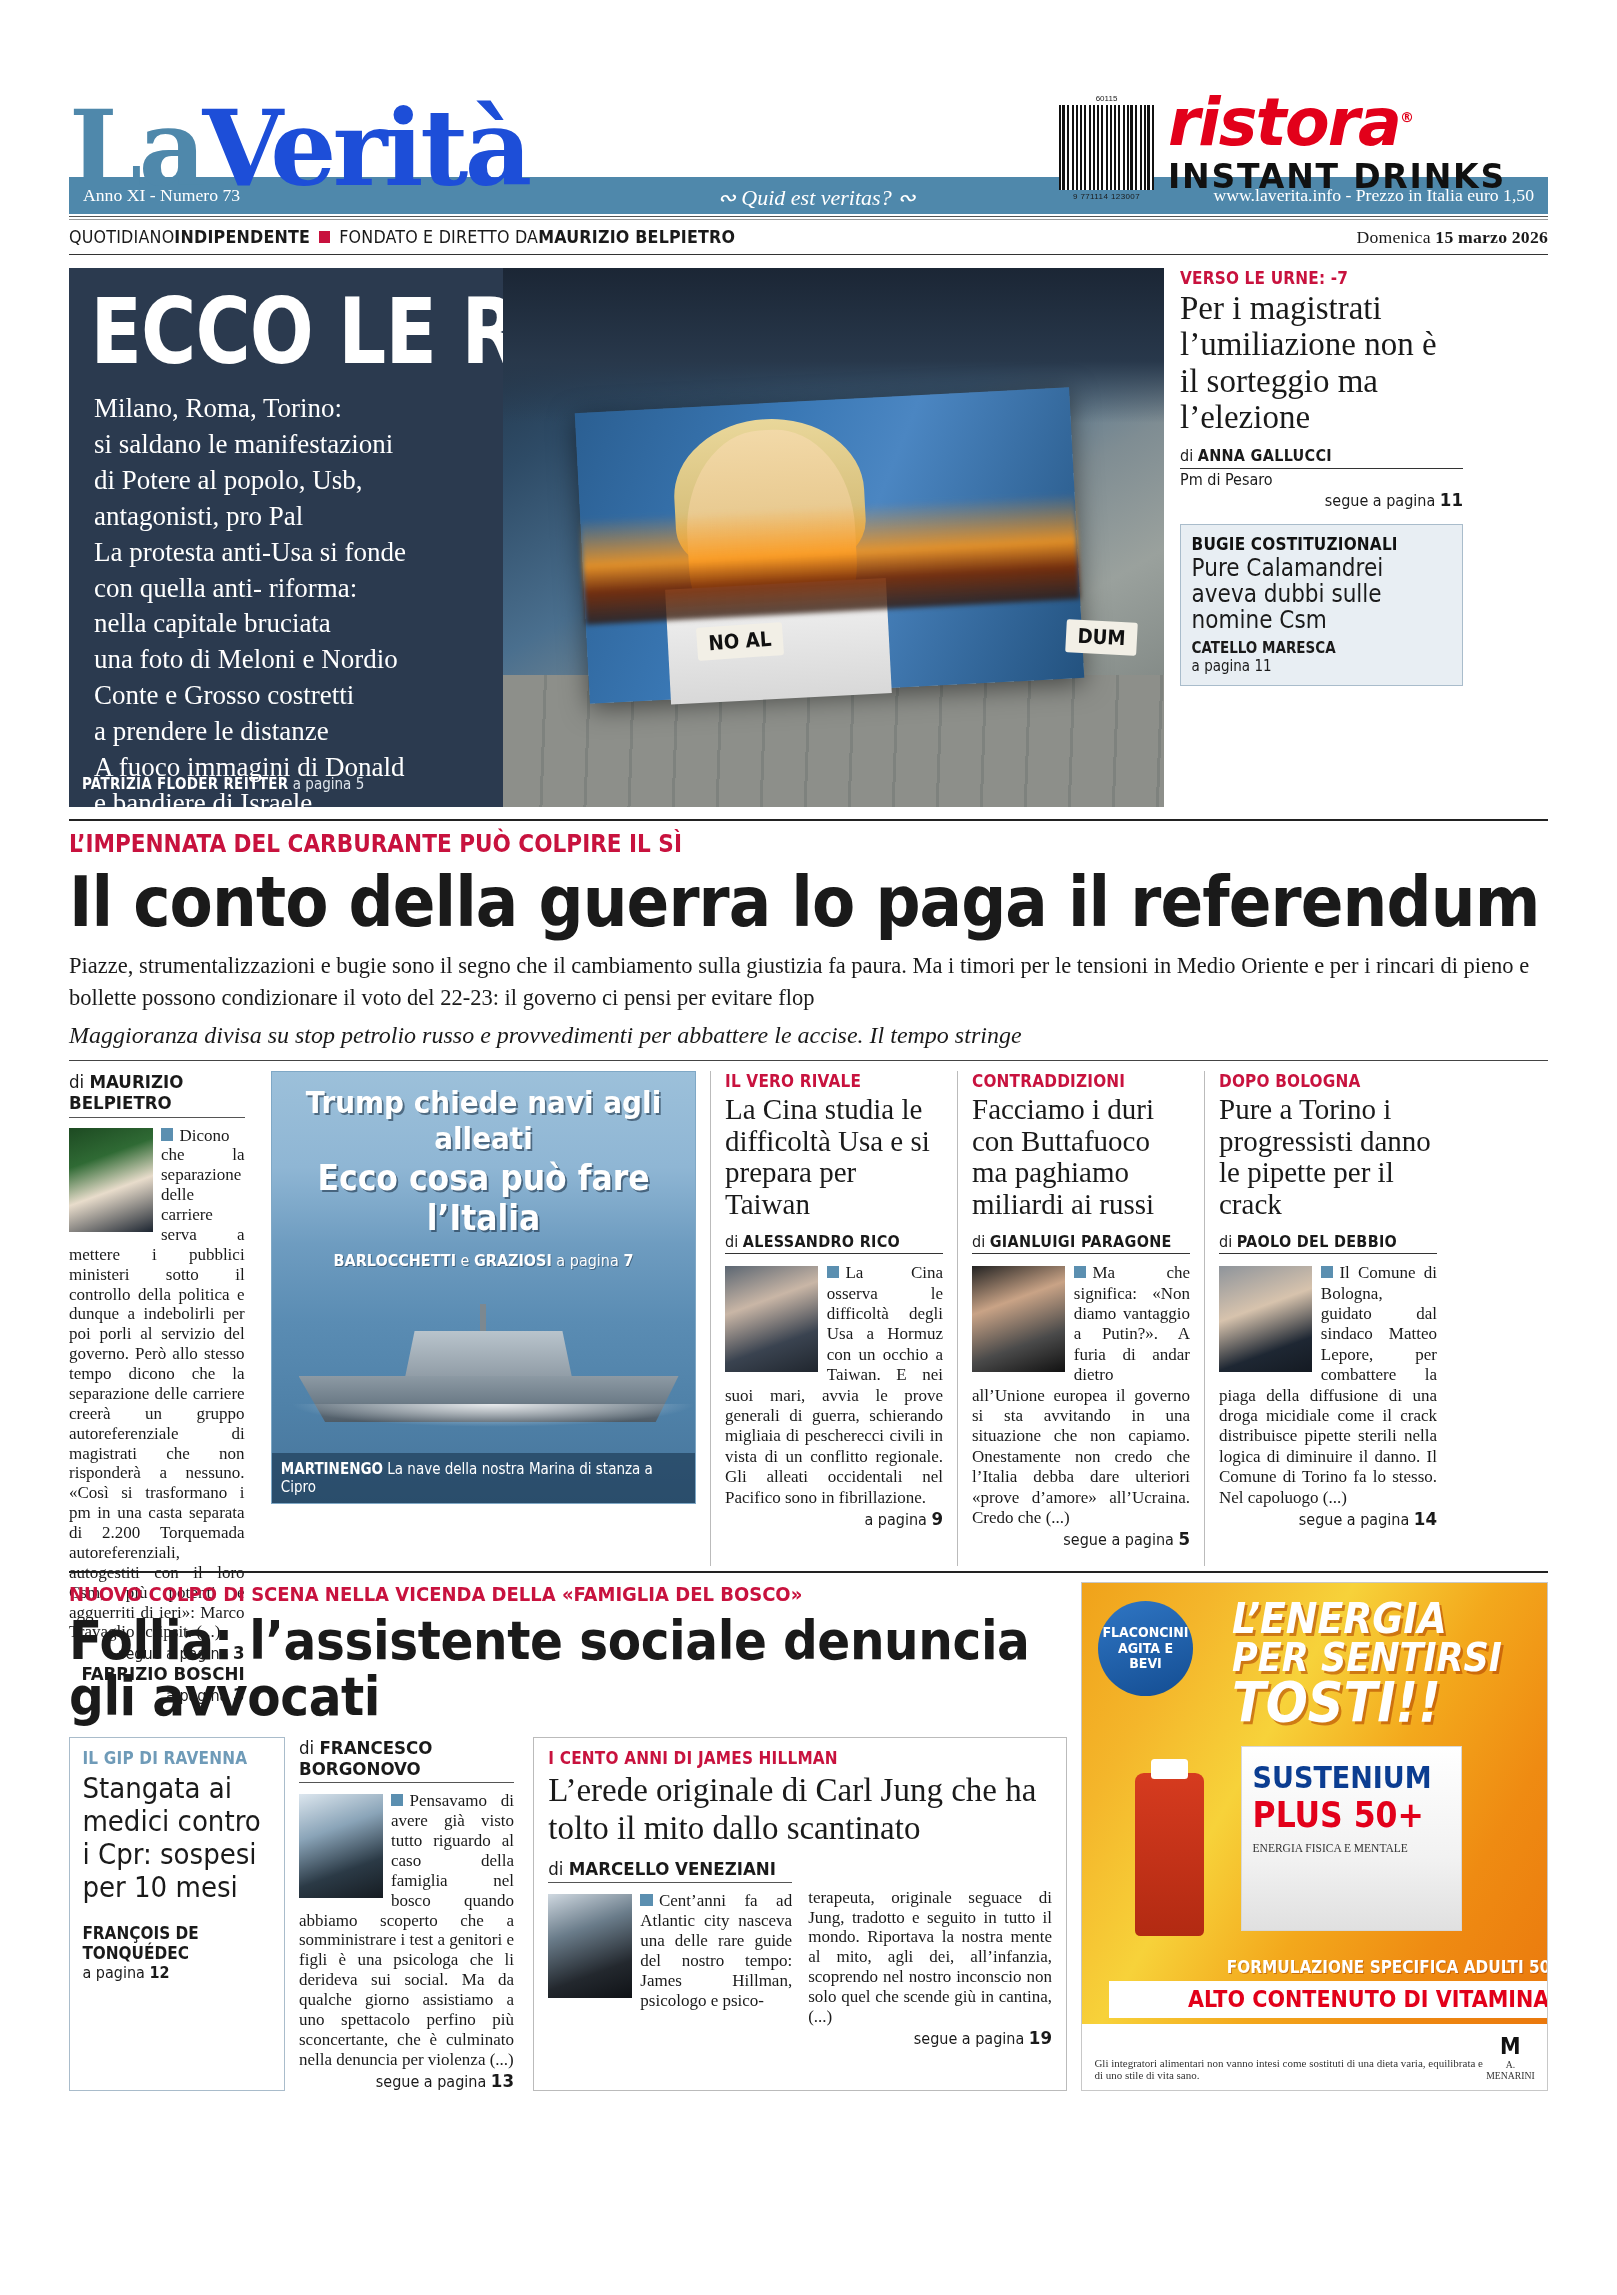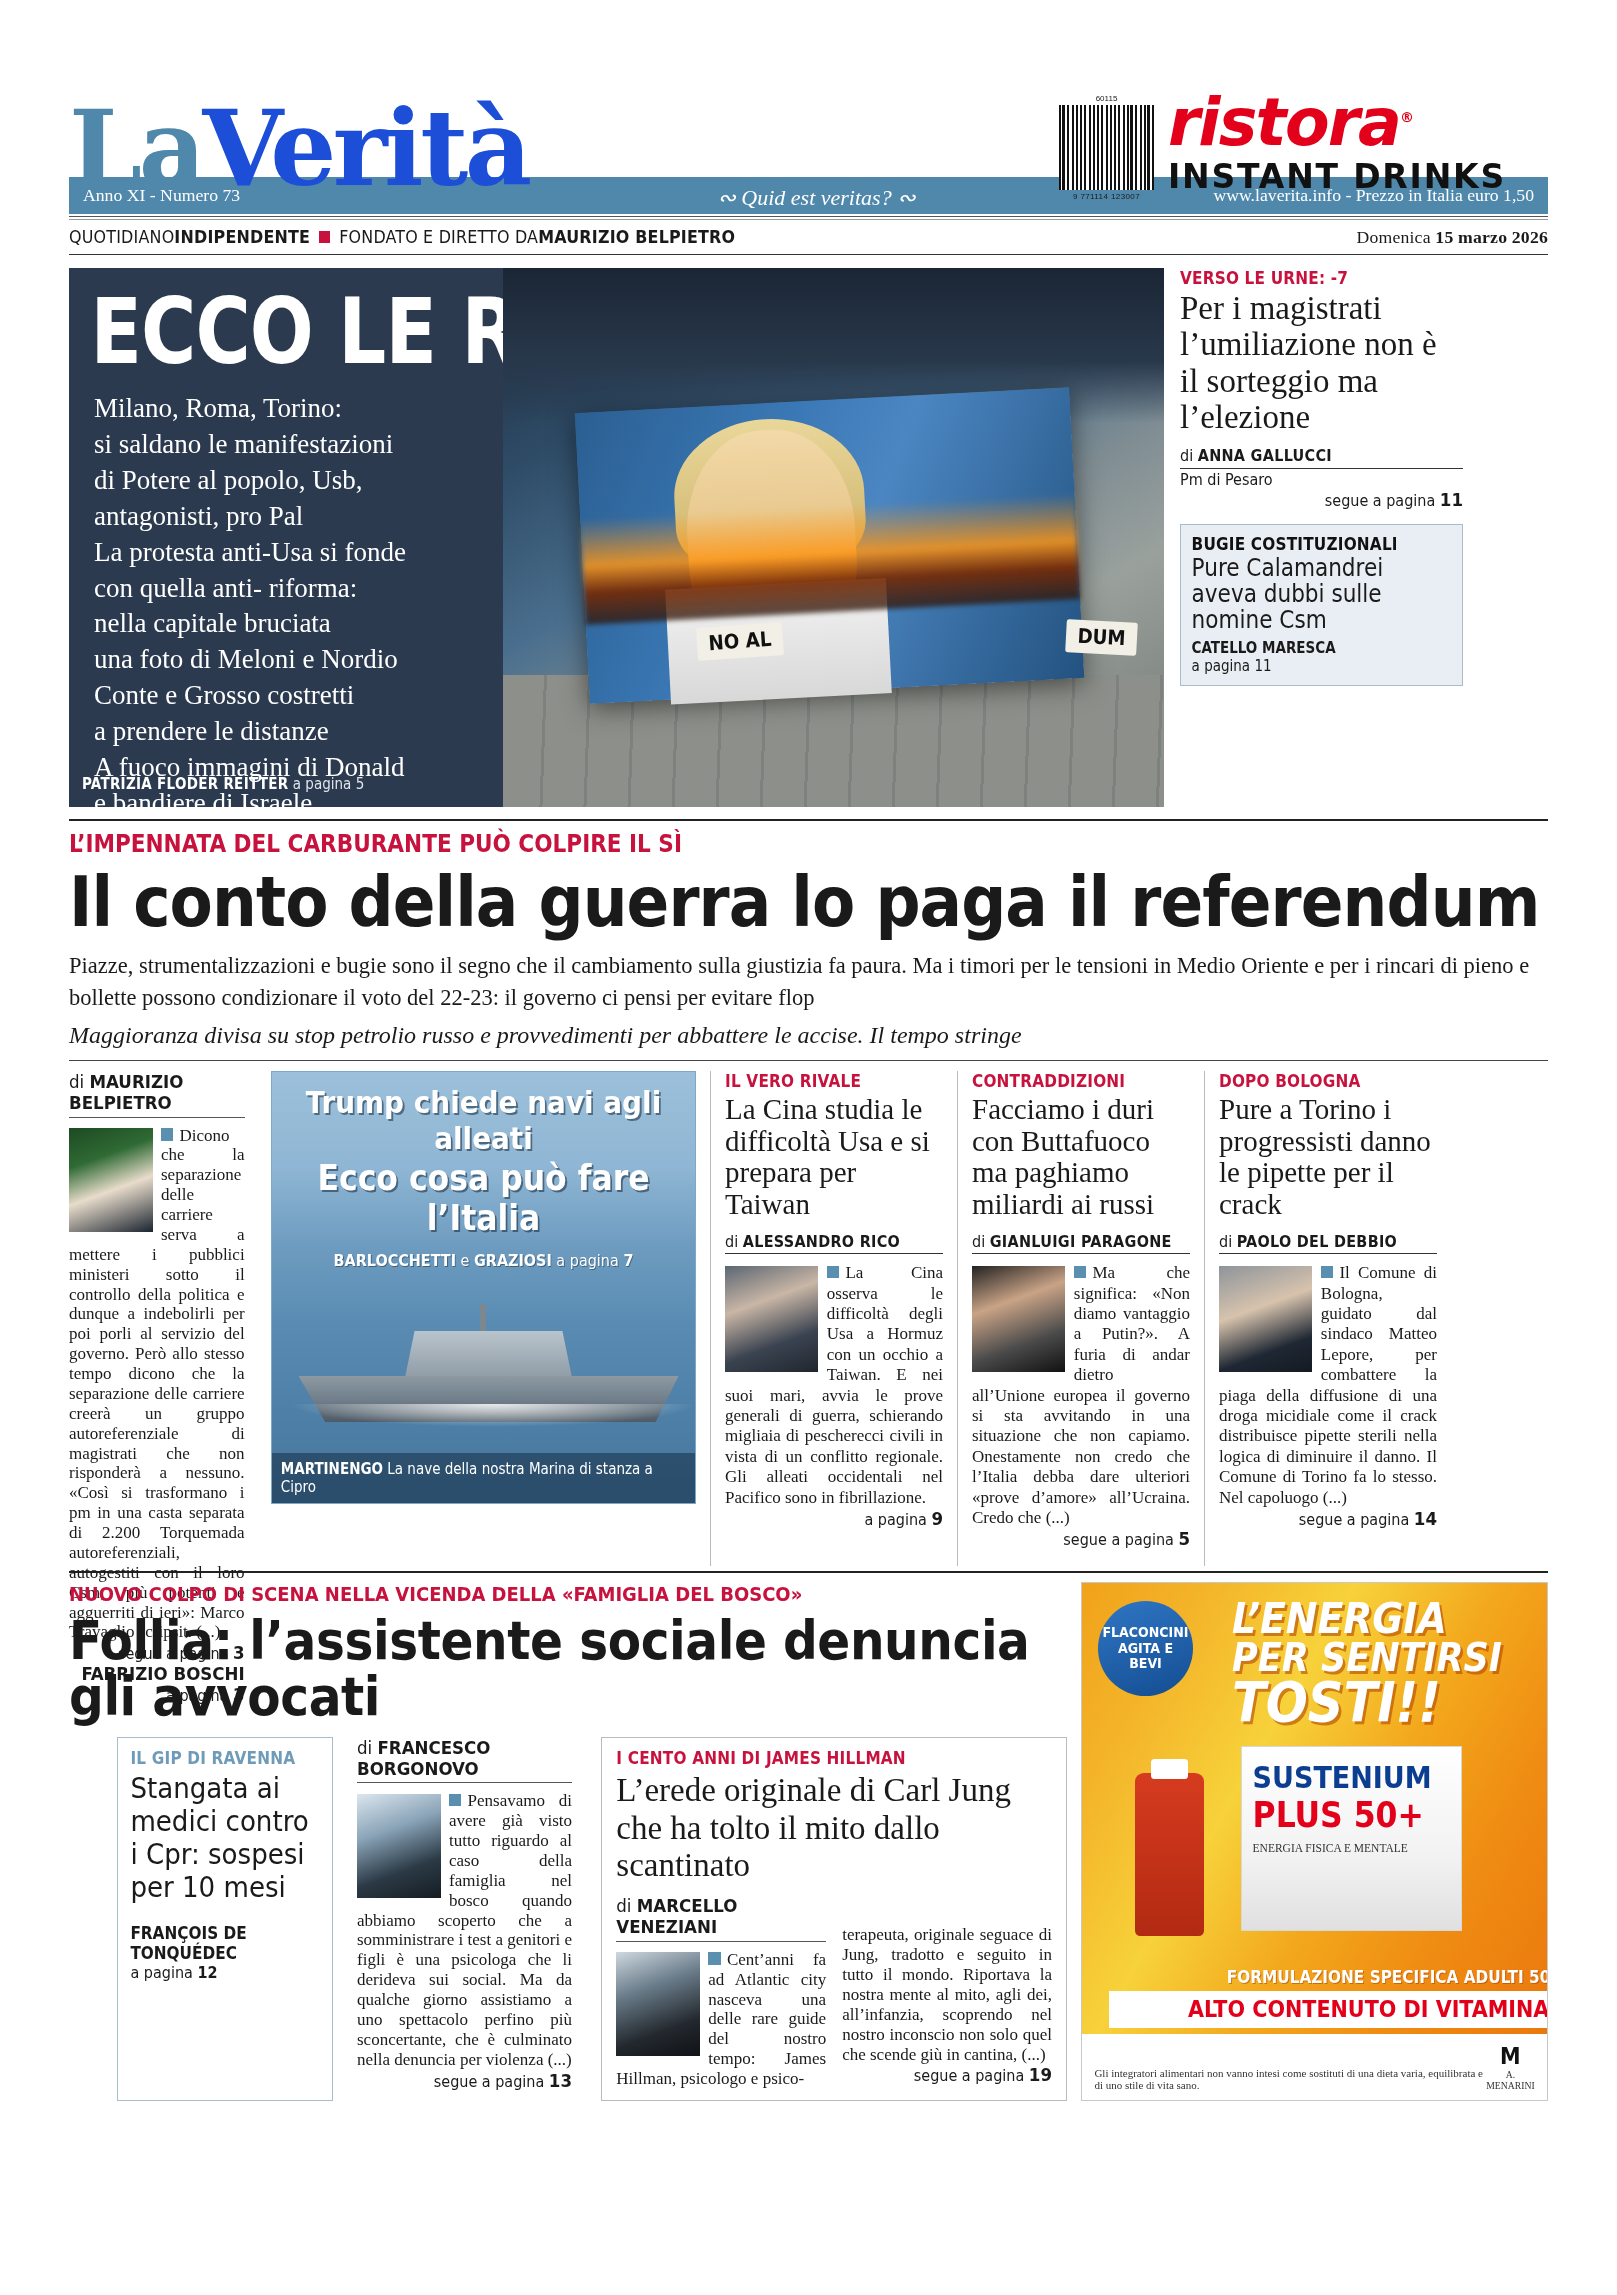--- a/index.html
+++ b/index.html
@@ -173,21 +173,21 @@
   .col-h { font-family:"Liberation Serif", serif; font-size:29px; line-height:1.1; margin-top:2.6px; }
 
   
   .hr-thick2 { border-top: 2.6px solid #222; margin-top: 5.3px; }
   .bot { display:flex; margin-top:8.8px; gap:14px; }
   .bot-left { width: 998px; }
   .bot-kicker { font-family:"DejaVu Sans Condensed","Liberation Sans",sans-serif; font-weight:bold;
      color:#c8123e; font-size:20px; }
   .bot-h1 { font-family:"DejaVu Sans Condensed","Liberation Sans",sans-serif; font-weight:bold;
      font-size:54px; line-height:1.03; margin-top:7px; letter-spacing:-0.4px; }
-  .bot-cols { display:flex; margin-top:12.4px; gap:10px;margin-left:48px; }
+  .bot-cols { display:flex; margin-top:12.4px; gap:0; }
   .bcol-1 { width:216px; border:0.9px solid #a9bccb; background:#fff; padding:10.6px 12.4px; }
   .bcol-1 h3 { font-family:"DejaVu Sans Condensed","Liberation Sans",sans-serif; font-weight:normal;
      font-size:29px; line-height:1.14; margin-top:3.5px; }
   .bcol-1 .who { font-family:"DejaVu Sans Condensed","Liberation Sans",sans-serif; font-weight:bold;
      font-size:17px; margin-top:19.4px; }
   .bcol-1 .pg { font-family:"DejaVu Sans Condensed","Liberation Sans",sans-serif; font-size:16px; }
   .bcol-2 { width:243px; padding:0 14px; }
   .bcol-3 { flex:1; border:0.9px solid #bbb; padding:10.6px 14px; margin-left:5.3px; }
   .hil-h { font-family:"Liberation Serif", serif; font-size:33px; line-height:1.14; margin-top:3.5px; }
   .two-up { display:flex; gap:16px; margin-top:10.6px; }

